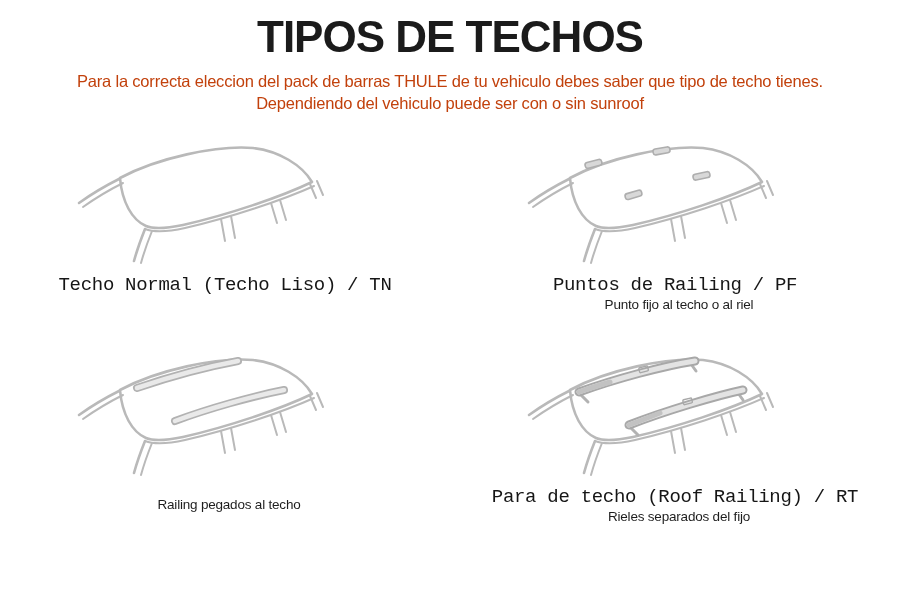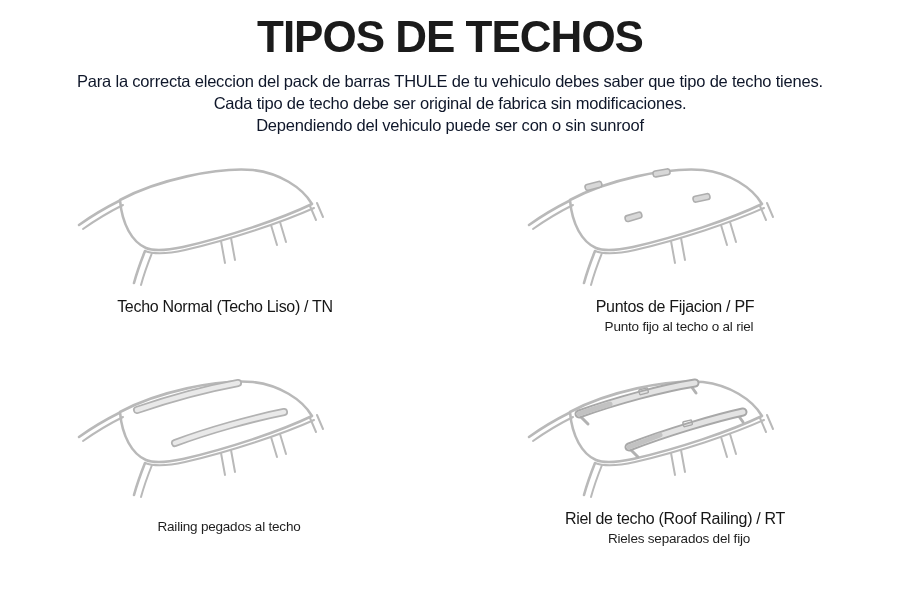--- a/index.html
+++ b/index.html
@@ -26,21 +26,21 @@
     font-weight: 700;
     letter-spacing: -1px;
     color: #1b1b1b;
   }
   .intro {
     margin-top: 8px;
     text-align: center;
     font-size: 16.5px;
     line-height: 22px;
     letter-spacing: -0.2px;
-    color: #0f172a;
+    color: #c2410c;
   }
   .intro-line { white-space: nowrap; }
   .grid {
     margin-top: 14px;
     display: grid;
     grid-template-columns: 450px 450px;
     grid-template-rows: 212px 212px;
   }
   .cell {
     margin: 0;
@@ -49,25 +49,26 @@
     align-items: center;
   }
   .art {
     width: 330px;
     height: 150px;
     margin-top: 6px;
     flex: 0 0 auto;
   }
   .caption {
     margin-top: -10px;
-    font-size: 16px;
+    font-size: 19px;
     line-height: 22px;
     letter-spacing: -0.3px;
     color: #161616;
     white-space: nowrap;
+    font-family: Liberation Mono, monospace;
   }
   .subcaption {
     font-size: 13.5px;
     line-height: 17px;
     letter-spacing: -0.2px;
     color: #1e1e1e;
     white-space: nowrap;
     padding-left: 8px;
   }
   .defs-holder { position: absolute; width: 0; height: 0; overflow: hidden; }
@@ -133,53 +134,52 @@
     </g>
   </defs>
 </svg>
 
 <div class="page">
 
   <h1 class="title">TIPOS DE TECHOS</h1>
 
   <div class="intro">
     <div class="intro-line">Para la correcta eleccion del pack de barras THULE de tu vehiculo debes saber que tipo de techo tienes.</div>
-    <div class="intro-line">Cada tipo de techo debe ser original de fabrica sin modificaciones.</div>
     <div class="intro-line">Dependiendo del vehiculo puede ser con o sin sunroof</div>
   </div>
 
   <div class="grid">
 
     <figure class="cell">
       <svg class="art" viewBox="0 0 320 150">
         <use href="#car-roof-base"></use>
       </svg>
       <figcaption class="caption">Techo Normal (Techo Liso) / TN</figcaption>
     </figure>
 
     <figure class="cell">
       <svg class="art" viewBox="0 0 320 150">
         <use href="#car-roof-base"></use>
         <use href="#overlay-pf"></use>
       </svg>
-      <figcaption class="caption">Puntos de Fijacion / PF</figcaption>
+      <figcaption class="caption">Puntos de Railing / PF</figcaption>
       <div class="subcaption">Punto fijo al techo o al riel</div>
     </figure>
 
     <figure class="cell">
       <svg class="art" viewBox="0 0 320 150">
         <use href="#car-roof-base"></use>
         <use href="#overlay-ra"></use>
       </svg>
       <div class="subcaption">Railing pegados al techo</div>
     </figure>
 
     <figure class="cell">
       <svg class="art" viewBox="0 0 320 150">
         <use href="#car-roof-base"></use>
         <use href="#overlay-rt"></use>
       </svg>
-      <figcaption class="caption">Riel de techo (Roof Railing) / RT</figcaption>
+      <figcaption class="caption">Para de techo (Roof Railing) / RT</figcaption>
       <div class="subcaption">Rieles separados del fijo</div>
     </figure>
 
   </div>
 </div>
 
 </body></html>

